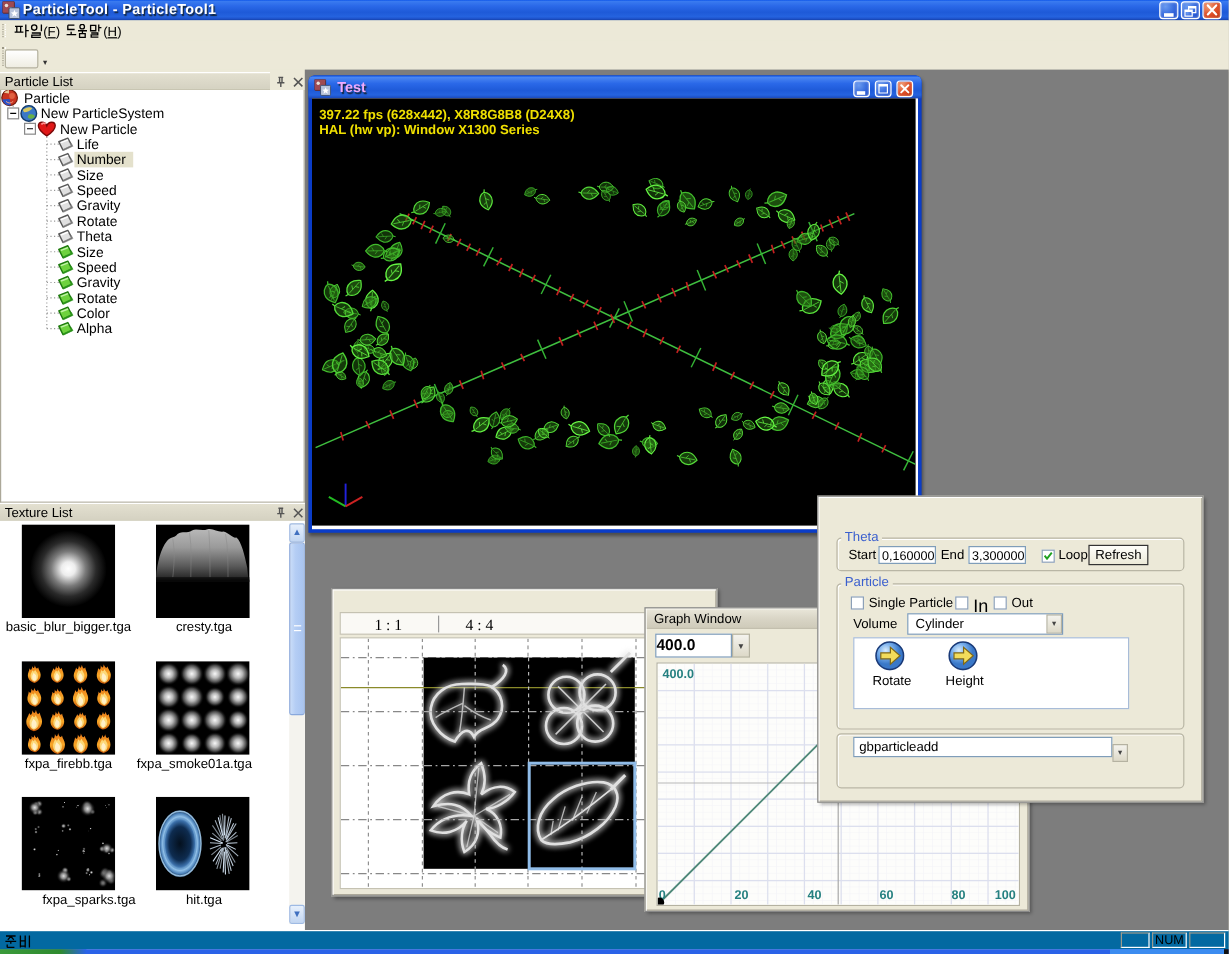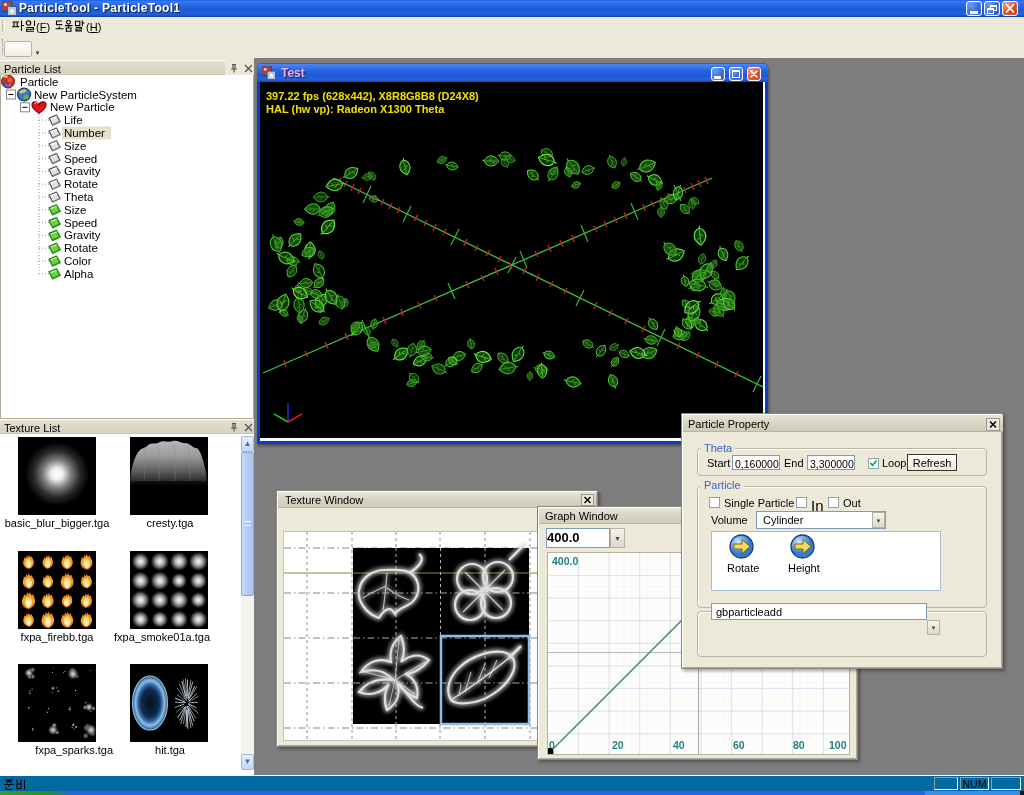--- a/index.html
+++ b/index.html
@@ -714,30 +714,27 @@
 <use href="#lf" transform="translate(217,286) rotate(53) scale(0.62)" stroke="rgb(86,221,58)" fill="rgba(40,110,20,0.51)"></use>
 <use href="#lf" transform="translate(243,276) rotate(134) scale(0.65)" stroke="rgb(73,201,50)" fill="rgba(40,110,20,0.53)"></use>
 <use href="#lf" transform="translate(282,289) rotate(353) scale(0.70)" stroke="rgb(102,245,68)" fill="rgba(40,110,20,0.70)"></use>
 <use href="#lf" transform="translate(378,271) rotate(103) scale(0.80)" stroke="rgb(103,248,69)" fill="rgba(40,110,20,0.49)"></use>
         <line x1="28" y1="321" x2="28" y2="340" stroke="#2222DD" stroke-width="1.6"></line>
         <line x1="28" y1="340" x2="14" y2="332" stroke="#22BB22" stroke-width="1.6"></line>
         <line x1="28" y1="340" x2="42" y2="332" stroke="#CC2222" stroke-width="1.6"></line>
       </svg>
     </div>
  <div class="abs" style="left:9px;top:27px;color:#F0E000;font-weight:bold;font-size:11px">397.22 fps (628x442), X8R8G8B8 (D24X8)</div>
- <div class="abs" style="left:9px;top:40px;color:#F0E000;font-weight:bold;font-size:11px">HAL (hw vp): Radeon X1300 Theta</div>
+ <div class="abs" style="left:9px;top:40px;color:#F0E000;font-weight:bold;font-size:11px">HAL (hw vp): Window X1300 Series</div>
 </div>
 <div class="abs dlg" style="left:276px;top:490px;width:322px;height:257px">
- <div class="abs wtitle" style="left:1px;top:1px;width:318px;height:16px">
-   <div class="abs" style="left:7px;top:2px;font-size:11px">Texture Window</div>
-   <div class="abs" style="left:303px;top:2px;width:13px;height:12px;background:#ECE9D8;border:1px solid #999;text-align:center">
-        <svg width="11" height="10" viewBox="0 0 11 10">
-          <path d="M2.5,2 L8.5,8 M8.5,2 L2.5,8" stroke="#000" stroke-width="1.4"></path>
-        </svg>
-      </div>
+ <div class="abs" style="left:6px;top:19px;width:310px;height:19px;background:#FAF9F5;border:1px solid #C5C2B2;font-family:'Liberation Serif',serif;font-size:13px">
+   <div class="abs" style="left:28px;top:2px">1 : 1</div>
+   <div class="abs" style="left:104px;top:2px">4 : 4</div>
+   <div class="abs" style="left:81px;top:2px;width:1px;height:14px;background:#999"></div>
  </div>
  <div class="abs white" style="left:6px;top:40px;width:310px;height:210px;border:1px solid #C5C2B2;overflow:hidden">
 <svg width="308" height="208" viewBox="0 0 308 208">
         <line x1="23" y1="0" x2="23" y2="208" stroke="#909090" stroke-width="1" stroke-dasharray="3 3"></line>
         <line x1="68" y1="0" x2="68" y2="208" stroke="#909090" stroke-width="1" stroke-dasharray="3 3"></line>
         <line x1="112" y1="0" x2="112" y2="208" stroke="#909090" stroke-width="1" stroke-dasharray="3 3"></line>
         <line x1="156" y1="0" x2="156" y2="208" stroke="#909090" stroke-width="1" stroke-dasharray="3 3"></line>
         <line x1="201" y1="0" x2="201" y2="208" stroke="#909090" stroke-width="1" stroke-dasharray="3 3"></line>
         <line x1="246" y1="0" x2="246" y2="208" stroke="#909090" stroke-width="1" stroke-dasharray="3 3"></line>
         <line x1="290" y1="0" x2="290" y2="208" stroke="#909090" stroke-width="1" stroke-dasharray="3 3"></line>
@@ -834,28 +831,20 @@
         <text x="64" y="196" font-size="10.5" font-weight="bold" fill="#258080" font-family="Liberation Sans">20</text>
         <text x="125" y="196" font-size="10.5" font-weight="bold" fill="#258080" font-family="Liberation Sans">40</text>
         <text x="185" y="196" font-size="10.5" font-weight="bold" fill="#258080" font-family="Liberation Sans">60</text>
         <text x="245" y="196" font-size="10.5" font-weight="bold" fill="#258080" font-family="Liberation Sans">80</text>
         <text x="281" y="196" font-size="10.5" font-weight="bold" fill="#258080" font-family="Liberation Sans">100</text>
         <circle cx="1.5" cy="199" r="4" fill="#000"></circle>
       </svg>
     </div>
   </div>
 <div class="abs dlg" style="left:681px;top:413px;width:322px;height:256px">
- <div class="abs wtitle" style="left:1px;top:1px;width:320px;height:17px">
-  <div class="abs" style="left:5px;top:3px;font-size:11px">Particle Property</div>
-  <div class="abs" style="left:303px;top:3px;width:14px;height:13px;background:#ECE9D8;border:1px solid #999">
-        <svg width="12" height="11" viewBox="0 0 12 11">
-          <path d="M3,2.5 L9,8.5 M9,2.5 L3,8.5" stroke="#000" stroke-width="1.5"></path>
-        </svg>
-      </div>
- </div>
  <div class="abs bluelbl" style="left:19px;top:28px;font-size:11px">Theta</div>
  <div class="abs gb" style="left:15px;top:34px;width:290px;height:28px"></div>
  <div class="abs" style="left:25px;top:43px;font-size:11px">Start</div>
  <div class="abs edit" style="left:50px;top:41px;width:48px;height:15px;font-size:10.5px;padding:1.5px 0 0 2px">0,160000</div>
  <div class="abs" style="left:102px;top:43px;font-size:11px">End</div>
  <div class="abs edit" style="left:125px;top:41px;width:48px;height:15px;font-size:10.5px;padding:1.5px 0 0 2px">3,300000</div>
  <div class="abs cb" style="left:186px;top:44px">
       <svg width="9" height="9" viewBox="0 0 9 9">
         <path d="M1.5,4 L3.5,6.5 L7.5,1.5" stroke="#21A121" stroke-width="1.6" fill="none"></path>
       </svg>
@@ -885,21 +874,21 @@
   <circle cx="12.5" cy="12.5" r="11.5" fill="url(#ic1)" stroke="#1A3A78" stroke-width="1.3"></circle>
   <path d="M5,10 H13 V5.5 L21,12.5 L13,19.5 V15 H5 Z" fill="#F2DC5A" stroke="#806818" stroke-width="1"></path>
  </svg>
  <svg class="abs" style="left:108px;top:120px" width="25" height="25" viewBox="0 0 25 25">
   <circle cx="12.5" cy="12.5" r="11.5" fill="url(#ic1)" stroke="#1A3A78" stroke-width="1.3"></circle>
   <path d="M5,10 H13 V5.5 L21,12.5 L13,19.5 V15 H5 Z" fill="#F2DC5A" stroke="#806818" stroke-width="1"></path>
  </svg>
  <div class="abs" style="left:45px;top:148px;font-size:11px">Rotate</div>
  <div class="abs" style="left:106px;top:148px;font-size:11px">Height</div>
  <div class="abs gb" style="left:15px;top:197px;width:290px;height:46px"></div>
- <div class="abs edit" style="left:29px;top:189px;width:216px;height:17px;font-size:11px;padding:2px 0 0 4px">gbparticleadd</div>
+ <div class="abs edit" style="left:29px;top:200px;width:216px;height:17px;font-size:11px;padding:2px 0 0 4px">gbparticleadd</div>
  <div class="abs ddbtn" style="left:245px;top:206px;width:13px;height:15px;font-size:7px;text-align:center;line-height:14px">▾</div>
 </div>
 <div class="abs statusbar">
  <svg class="abs" style="left:4px;top:3px" width="22" height="11" viewBox="0 0 22 11" stroke="#000" stroke-width="1.1" fill="none">
   <path d="M1,1 H9 M5,1.2 L2.5,4.2 M5,1.2 L7.5,4.2 M0.5,5.5 H9.5 M5,5.7 V7.5 M2,8 V10.5 M2,10.5 H8"></path>
   <path d="M13,0.5 V10.5 M17,0.5 V10.5 M13,5 H17 M13,9.5 H17 M20.5,0.5 V10.5"></path>
  </svg>
  <div class="abs spanel" style="left:934px;top:1px;width:24px"></div>
  <div class="abs spanel" style="left:960px;top:1px;width:29px;text-align:center;font-size:10.5px;line-height:12px">NUM</div>
  <div class="abs spanel" style="left:991px;top:1px;width:30px"></div>

